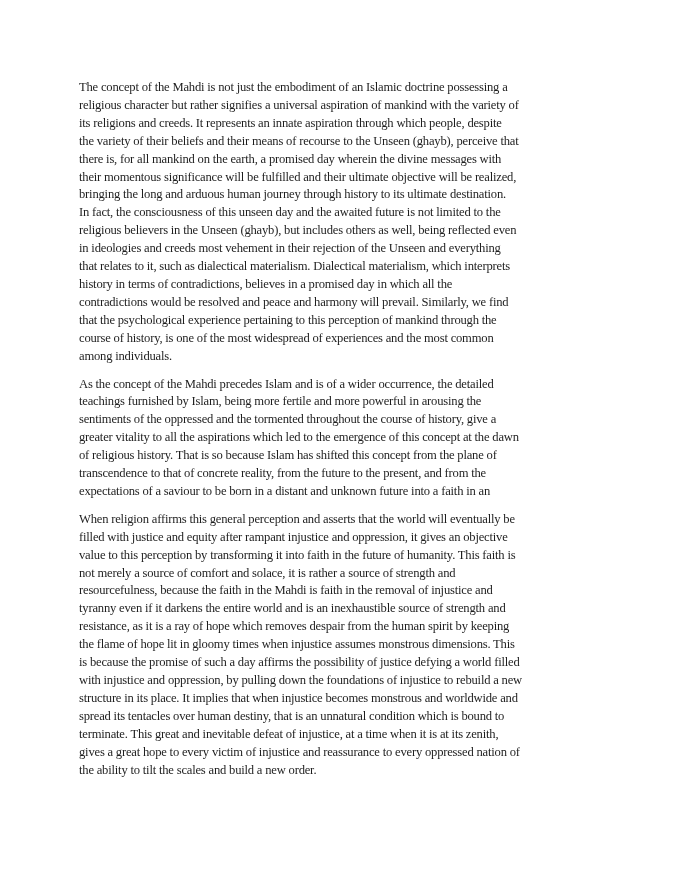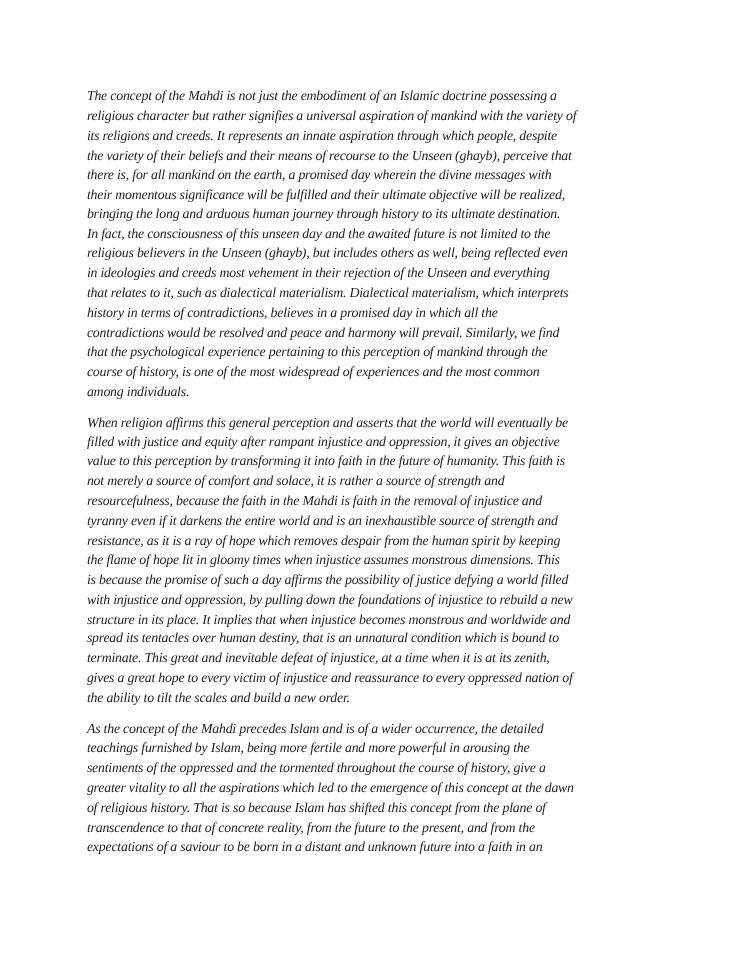--- a/index.html
+++ b/index.html
@@ -11,21 +11,20 @@
     height: 880px;
     background: #ffffff;
     overflow: hidden;
     font-family: "Liberation Serif", serif;
   }
   .page {
     position: relative;
     width: 680px;
     height: 632px;
     background: #ffffff;
-    font-style: italic;
   }
   .text-block {
     position: absolute;
     left: 79px;
     top: 79px;
     width: 560px;
   }
   .paragraph {
     margin: 0 0 10px 0;
     font-family: "Liberation Serif", serif;
@@ -51,36 +50,36 @@
 bringing the long and arduous human journey through history to its ultimate destination.
 In fact, the consciousness of this unseen day and the awaited future is not limited to the
 religious believers in the Unseen (ghayb), but includes others as well, being reflected even
 in ideologies and creeds most vehement in their rejection of the Unseen and everything
 that relates to it, such as dialectical materialism. Dialectical materialism, which interprets
 history in terms of contradictions, believes in a promised day in which all the
 contradictions would be resolved and peace and harmony will prevail. Similarly, we find
 that the psychological experience pertaining to this perception of mankind through the
 course of history, is one of the most widespread of experiences and the most common
 among individuals.</p>
+    <p class="paragraph">As the concept of the Mahdi precedes Islam and is of a wider occurrence, the detailed
+teachings furnished by Islam, being more fertile and more powerful in arousing the
+sentiments of the oppressed and the tormented throughout the course of history, give a
+greater vitality to all the aspirations which led to the emergence of this concept at the dawn
+of religious history. That is so because Islam has shifted this concept from the plane of
+transcendence to that of concrete reality, from the future to the present, and from the
+expectations of a saviour to be born in a distant and unknown future into a faith in an</p>
     <p class="paragraph">When religion affirms this general perception and asserts that the world will eventually be
 filled with justice and equity after rampant injustice and oppression, it gives an objective
 value to this perception by transforming it into faith in the future of humanity. This faith is
 not merely a source of comfort and solace, it is rather a source of strength and
 resourcefulness, because the faith in the Mahdi is faith in the removal of injustice and
 tyranny even if it darkens the entire world and is an inexhaustible source of strength and
 resistance, as it is a ray of hope which removes despair from the human spirit by keeping
 the flame of hope lit in gloomy times when injustice assumes monstrous dimensions. This
 is because the promise of such a day affirms the possibility of justice defying a world filled
 with injustice and oppression, by pulling down the foundations of injustice to rebuild a new
 structure in its place. It implies that when injustice becomes monstrous and worldwide and
 spread its tentacles over human destiny, that is an unnatural condition which is bound to
 terminate. This great and inevitable defeat of injustice, at a time when it is at its zenith,
 gives a great hope to every victim of injustice and reassurance to every oppressed nation of
 the ability to tilt the scales and build a new order.</p>
-    <p class="paragraph">As the concept of the Mahdi precedes Islam and is of a wider occurrence, the detailed
-teachings furnished by Islam, being more fertile and more powerful in arousing the
-sentiments of the oppressed and the tormented throughout the course of history, give a
-greater vitality to all the aspirations which led to the emergence of this concept at the dawn
-of religious history. That is so because Islam has shifted this concept from the plane of
-transcendence to that of concrete reality, from the future to the present, and from the
-expectations of a saviour to be born in a distant and unknown future into a faith in an</p>
   </div>
 </div>
 
 </body></html>

